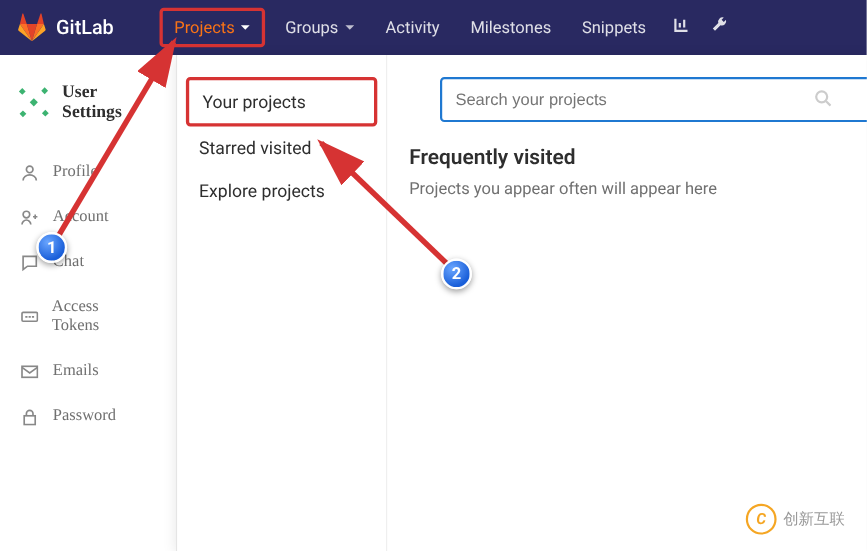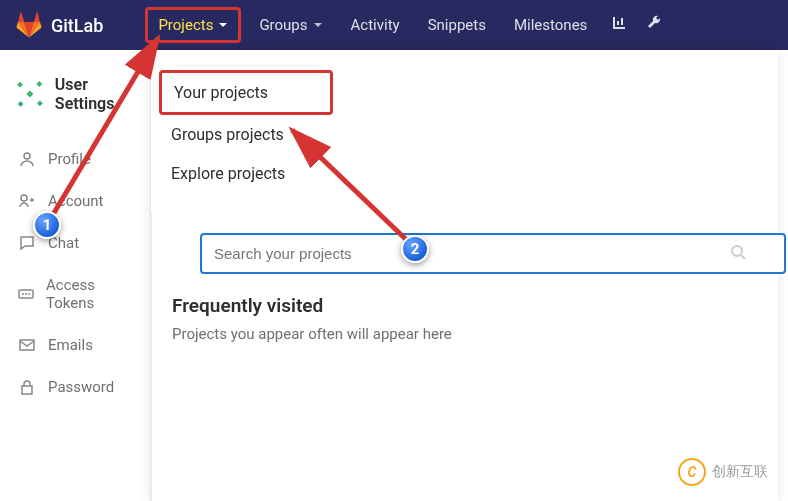--- a/index.html
+++ b/index.html
@@ -2,35 +2,35 @@
 <html><head>
   <meta charset="utf-8">
   <style>
     * { margin: 0; padding: 0; box-sizing: border-box; }
     body { font-family: -apple-system, BlinkMacSystemFont, "Segoe UI", Roboto, sans-serif; background: #fff; width: 788px; height: 501px; overflow: hidden; position: relative; }
     
     .navbar { background: #292961; height: 50px; display: flex; align-items: center; padding: 0 15px; color: #fff; }
     .brand { display: flex; align-items: center; gap: 8px; margin-right: 38px; }
     .brand-text { font-size: 18px; font-weight: 500; }
     .nav-item { padding: 10px 14px; color: rgba(255,255,255,0.85); font-size: 15px; cursor: pointer; display: flex; align-items: center; gap: 5px; }
-    .nav-item.active { color: #fde047; }
+    .nav-item.active { color: #f97316; }
     .nav-item.boxed { border: 3px solid #d63333; border-radius: 4px; padding: 6px 10px; margin: 0 4px; }
     .nav-icon-only { padding: 10px 10px; color: rgba(255,255,255,0.85); cursor: pointer; }
     
     .content { display: flex; height: calc(100% - 50px); position: relative; }
     
-    .sidebar { width: 150px; padding: 15px 0; }
+    .sidebar { width: 150px; padding: 15px 0; font-family: Liberation Serif, serif; }
     .sidebar-header { display: flex; align-items: center; gap: 10px; padding: 10px 15px; }
     .avatar-svg { width: 36px; height: 36px; }
     .page-title { font-size: 16px; font-weight: 600; color: #2e2e2e; }
     .sidebar-items { margin-top: 15px; }
     .sidebar-item { display: flex; align-items: center; gap: 12px; padding: 12px 18px; color: #707070; font-size: 15px; cursor: pointer; }
     .sidebar-icon { width: 18px; color: #888; display: flex; justify-content: center; }
     
-    .dropdown-panel { position: absolute; left: 150px; top: 0; width: 628px; height: 100%; background: #fff; border-left: 1px solid #e5e5e5; display: flex; box-shadow: 0 2px 12px rgba(0,0,0,0.1); flex-direction: column; }
+    .dropdown-panel { position: absolute; left: 160px; top: 0; width: 628px; height: 100%; background: #fff; border-left: 1px solid #e5e5e5; display: flex; box-shadow: 0 2px 12px rgba(0,0,0,0.1); }
     .dropdown-left { width: 190px; padding: 20px 0; }
     .dd-item { padding: 10px 20px; font-size: 16px; color: #2e2e2e; cursor: pointer; }
     .dd-item.highlighted { border: 3px solid #d63333; border-radius: 4px; margin: 0 8px; padding: 10px 12px; }
     .dropdown-right { flex: 1; padding: 20px; border-left: 1px solid #eee; }
     .search-box { width: 100%; border: 2px solid #1f78d1; border-radius: 4px; padding: 10px 36px 10px 12px; font-size: 15px; color: #666; outline: none; position: relative; margin-left: 28px; }
     .search-wrap { position: relative; margin-bottom: 20px; }
     .search-icon-inner { position: absolute; right: 12px; top: 50%; transform: translateY(-50%); color: #ccc; }
     .freq-title { font-weight: 600; font-size: 19px; color: #2e2e2e; margin-bottom: 8px; }
     .freq-text { color: #707070; font-size: 15px; }
     
@@ -69,24 +69,24 @@
   <div class="nav-item">
     <span>Groups</span>
     <svg width="10" height="10" viewBox="0 0 10 10">
         <path fill="rgba(255,255,255,0.7)" d="M1 3l4 4 4-4z"></path>
       </svg>
   </div>
   <div class="nav-item">
       <span>Activity</span>
     </div>
   <div class="nav-item">
+      <span>Milestones</span>
+    </div>
+  <div class="nav-item">
       <span>Snippets</span>
-    </div>
-  <div class="nav-item">
-      <span>Milestones</span>
     </div>
   <div class="nav-icon-only">
     <svg width="16" height="16" viewBox="0 0 16 16">
         <path fill="rgba(255,255,255,0.85)" d="M2 2v12h12v-2H4V2zm4 8V6h2v4zm4 0V3h2v7z"></path>
       </svg>
   </div>
   <div class="nav-icon-only">
     <svg width="16" height="16" viewBox="0 0 16 16">
         <path fill="rgba(255,255,255,0.85)" d="M13 3a4 4 0 01-5 5l-5 5-2-2 5-5a4 4 0 015-5l-2 2 2 2z"></path>
       </svg>
@@ -160,21 +160,21 @@
             </svg>
           </span>
         <span>Password</span>
       </div>
     </div>
   </div>
 
   <div class="dropdown-panel">
     <div class="dropdown-left">
       <div class="dd-item highlighted"><span>Your projects</span></div>
-      <div class="dd-item"><span>Groups projects</span></div>
+      <div class="dd-item"><span>Starred visited</span></div>
       <div class="dd-item"><span>Explore projects</span></div>
     </div>
     <div class="dropdown-right">
       <div class="search-wrap">
         <input class="search-box" placeholder="Search your projects" style="">
         <span class="search-icon-inner"><svg width="16" height="16" viewBox="0 0 16 16">
               <circle cx="7" cy="7" r="5" fill="none" stroke="#ccc" stroke-width="2"></circle>
               <path d="M11 11l4 4" stroke="#ccc" stroke-width="2"></path>
             </svg></span>
       </div>

